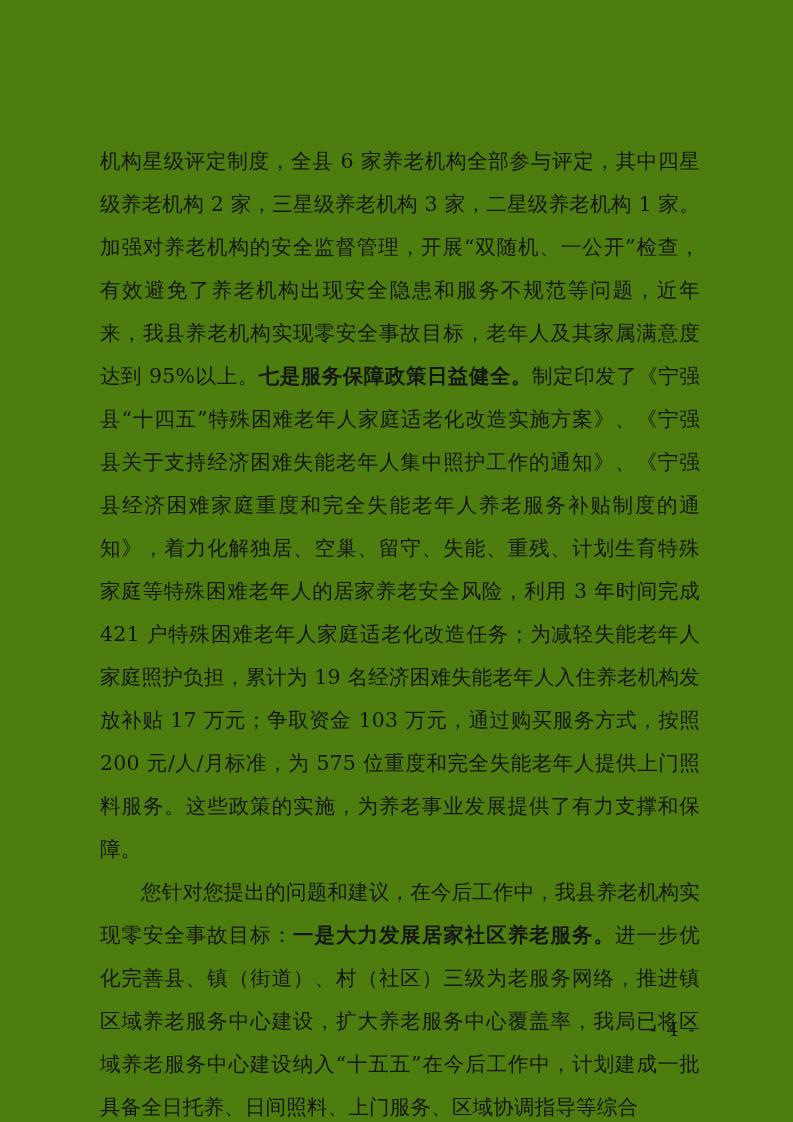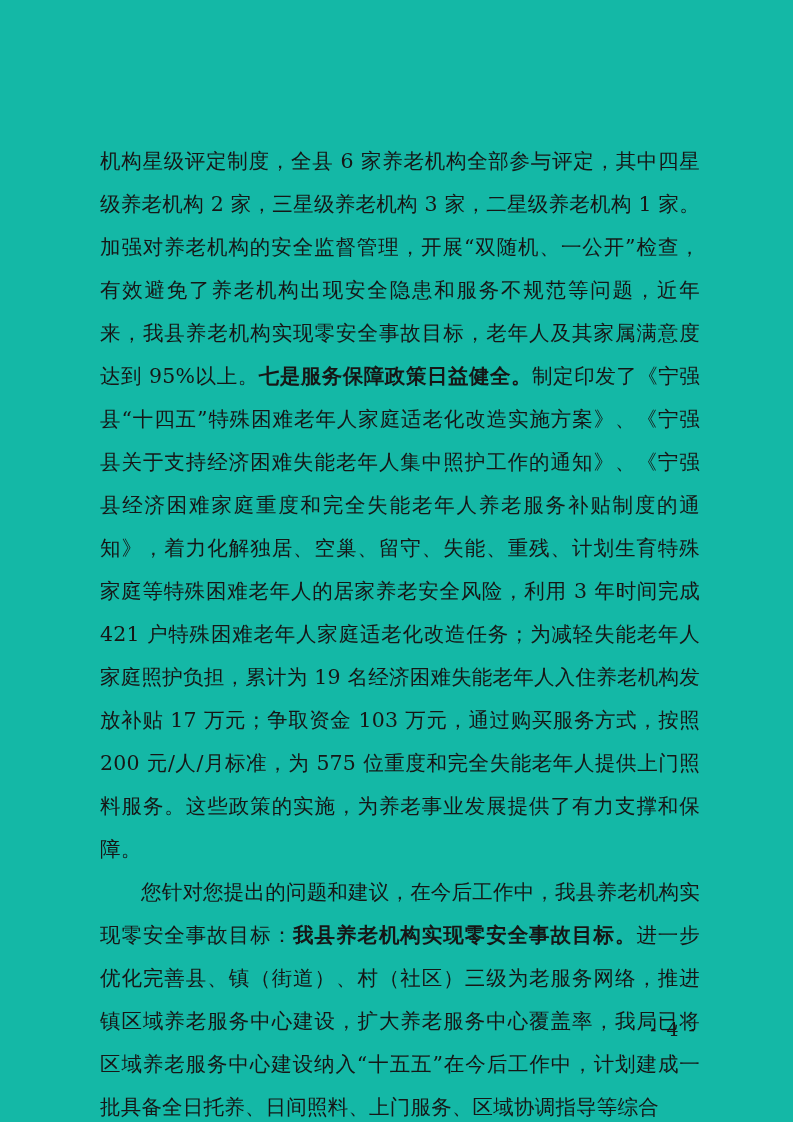--- a/index.html
+++ b/index.html
@@ -14,21 +14,21 @@
     font-family: "DejaVu Serif", "Liberation Serif", serif;
     color: #1a1a1a;
     overflow: hidden;
   }
   .page {
     position: absolute;
     left: 0;
     top: 0;
     width: 793px;
     height: 1122px;
-    background: #14b8a6;
+    background: #4d7c0f;
   }
   .content {
     position: absolute;
     left: 100px;
     top: 140px;
     width: 600px;
   }
   .para {
     font-size: 20.5px;
     line-height: 43px;
@@ -62,19 +62,19 @@
 <body>
 
 <div class="page">
   <div class="content">
 
     <p class="para">
       <span>机构星级评定制度，全县 6 家养老机构全部参与评定，其中四星级养老机构 2 家，三星级养老机构 3 家，二星级养老机构 1 家。加强对养老机构的安全监督管理，开展“双随机、一公开”检查，有效避免了养老机构出现安全隐患和服务不规范等问题，近年来，我县养老机构实现零安全事故目标，老年人及其家属满意度达到 95%以上。</span><span class="bold">七是服务保障政策日益健全。</span><span>制定印发了《宁强县“十四五”特殊困难老年人家庭适老化改造实施方案》、《宁强县关于支持经济困难失能老年人集中照护工作的通知》、《宁强县经济困难家庭重度和完全失能老年人养老服务补贴制度的通知》，着力化解独居、空巢、留守、失能、重残、计划生育特殊家庭等特殊困难老年人的居家养老安全风险，利用 3 年时间完成 421 户特殊困难老年人家庭适老化改造任务；为减轻失能老年人家庭照护负担，累计为 19 名经济困难失能老年人入住养老机构发放补贴 17 万元；争取资金 103 万元，通过购买服务方式，按照 200 元/人/月标准，为 575 位重度和完全失能老年人提供上门照料服务。这些政策的实施，为养老事业发展提供了有力支撑和保障。</span>
     </p>
 
     <p class="para indent">
-      <span>您针对您提出的问题和建议，在今后工作中，我县养老机构实现零安全事故目标：</span><span class="bold">我县养老机构实现零安全事故目标。</span><span>进一步优化完善县、镇（街道）、村（社区）三级为老服务网络，推进镇区域养老服务中心建设，扩大养老服务中心覆盖率，我局已将区域养老服务中心建设纳入“十五五”在今后工作中，计划建成一批具备全日托养、日间照料、上门服务、区域协调指导等综合</span>
+      <span>您针对您提出的问题和建议，在今后工作中，我县养老机构实现零安全事故目标：</span><span class="bold">一是大力发展居家社区养老服务。</span><span>进一步优化完善县、镇（街道）、村（社区）三级为老服务网络，推进镇区域养老服务中心建设，扩大养老服务中心覆盖率，我局已将区域养老服务中心建设纳入“十五五”在今后工作中，计划建成一批具备全日托养、日间照料、上门服务、区域协调指导等综合</span>
     </p>
 
   </div>
 
   <div class="pagenum">- 4 -</div>
 </div>
 
 </body></html>

